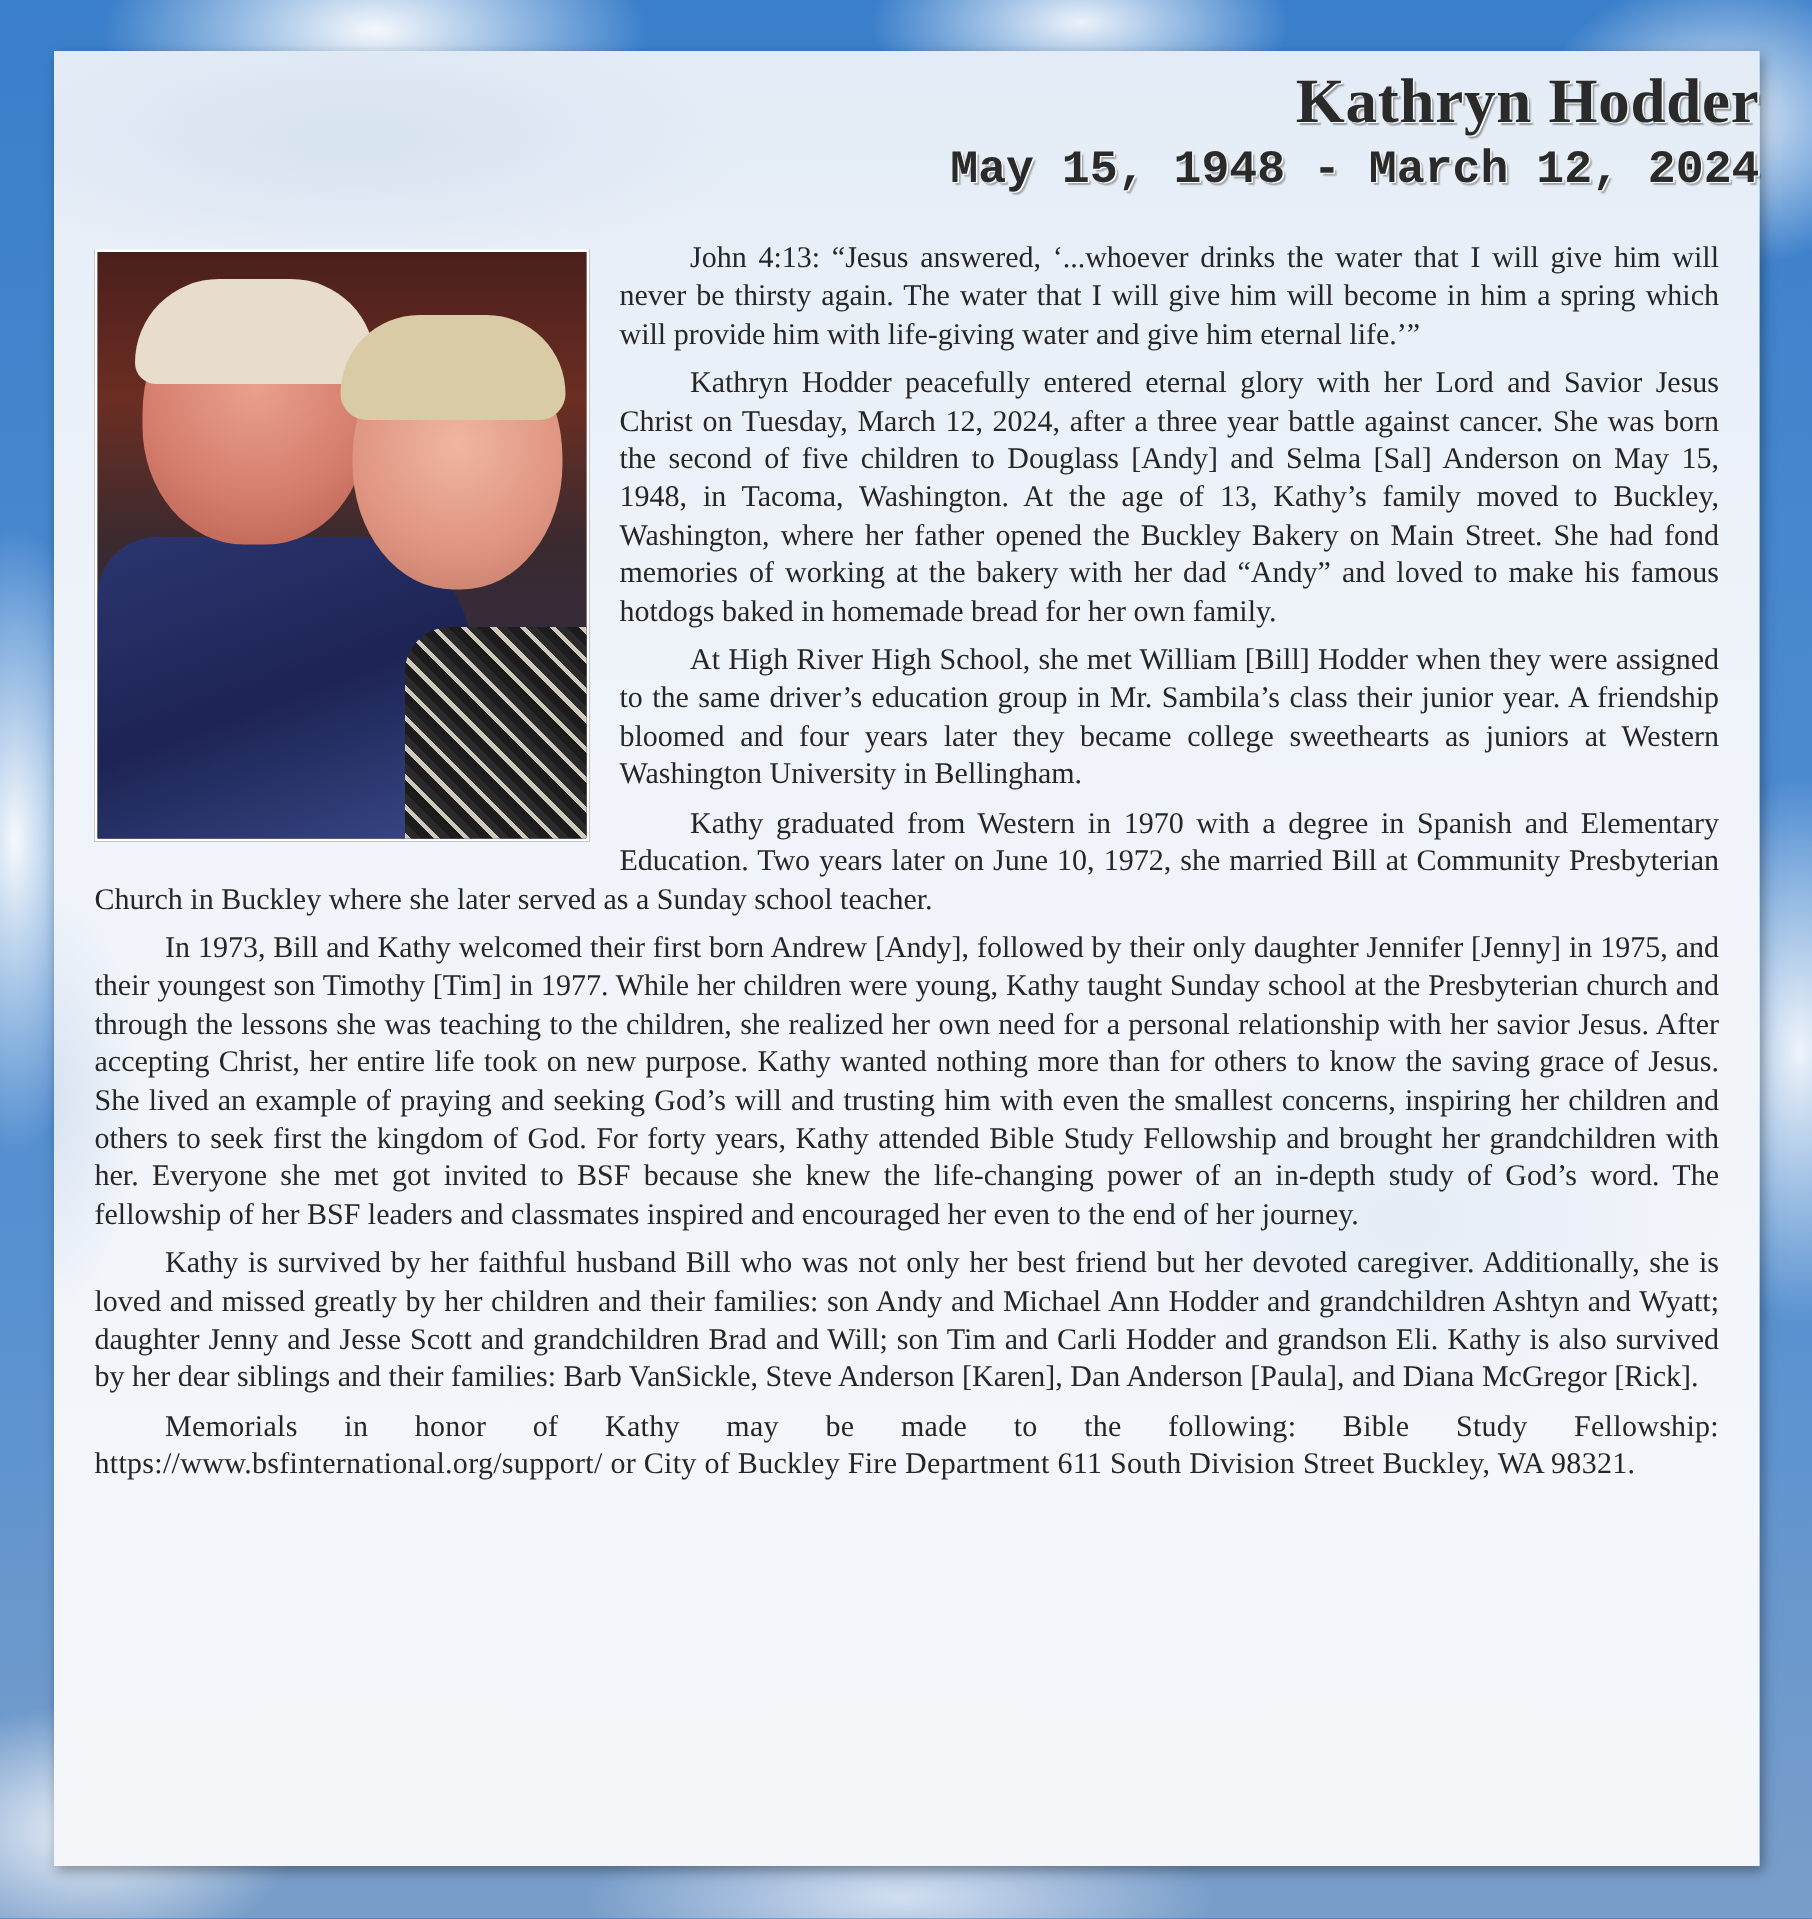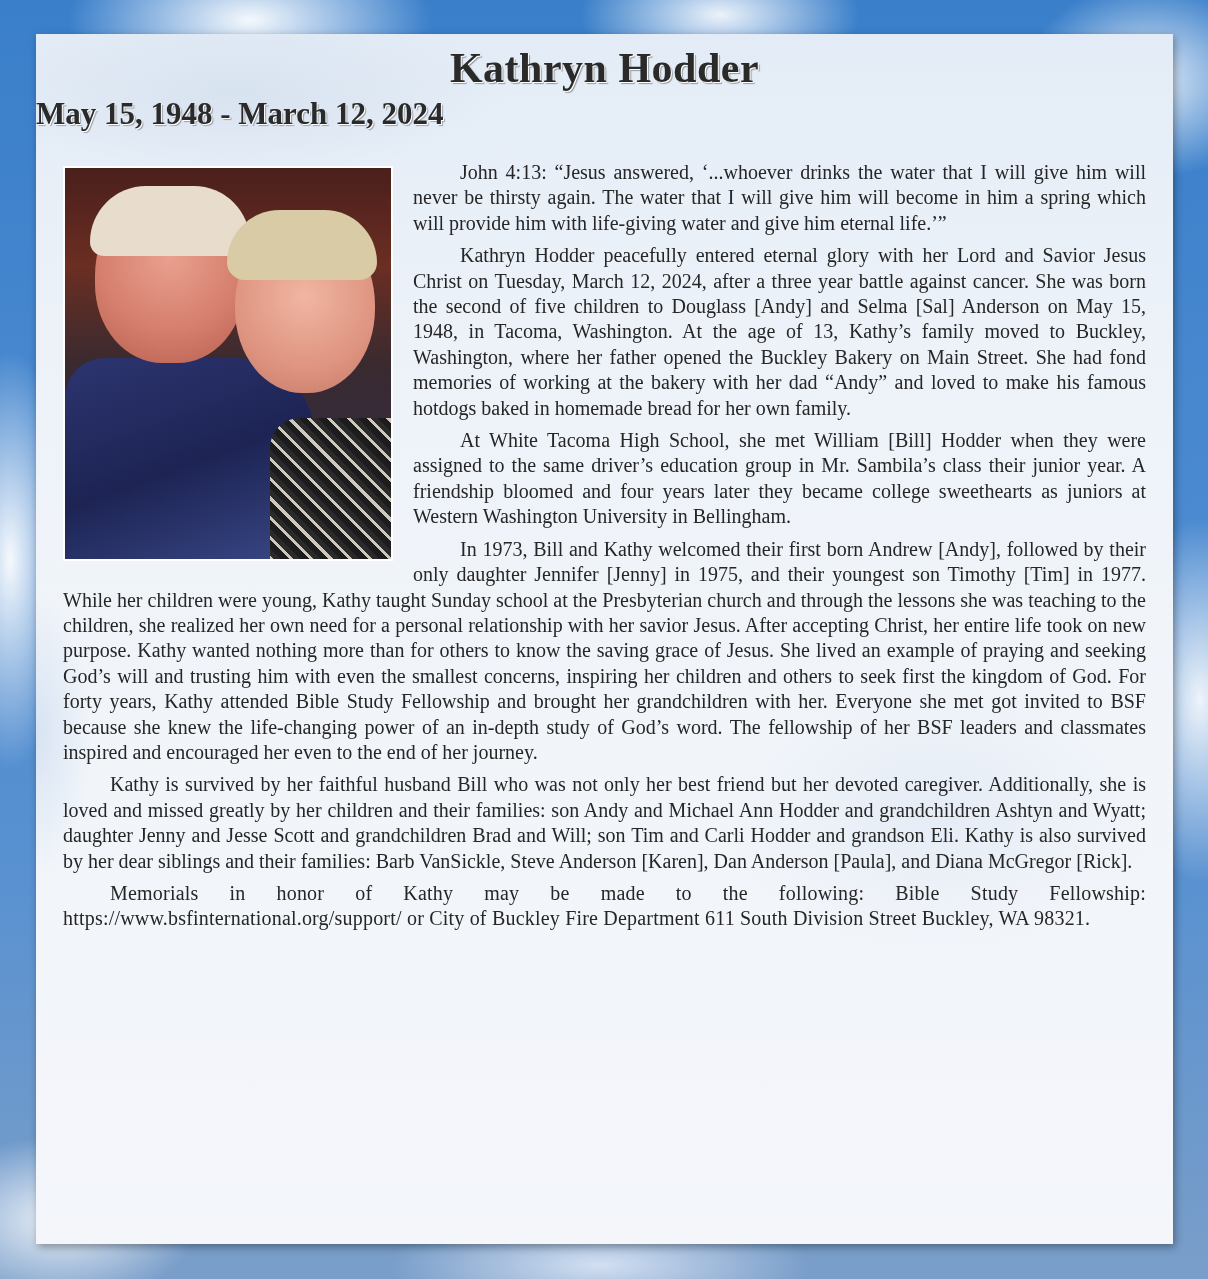--- a/index.html
+++ b/index.html
@@ -29,28 +29,29 @@
   }
   .panel::before {
     content:""; position:absolute; inset:0;
     background:
       radial-gradient(ellipse 380px 120px at 200px 60px, rgba(205,218,235,0.55), rgba(255,255,255,0) 70%),
       radial-gradient(ellipse 300px 200px at 900px 780px, rgba(215,225,240,0.45), rgba(255,255,255,0) 70%),
       radial-gradient(ellipse 80px 200px at 0px 700px, rgba(190,210,235,0.5), rgba(255,255,255,0) 70%);
     pointer-events:none;
   }
   .title {
-    position:absolute; left:0; right:0; top:10px; text-align:center;
+    position:absolute; left:0; right:0; top:10px; text-align:right;
     font-size:42px; font-weight:bold; color:#2a2a2a; letter-spacing:0.5px;
     text-shadow: 1px 1px 0 #fff, 2px 2px 1px rgba(0,0,0,0.35);
   }
   .dates {
-    position:absolute; left:0; right:0; top:62px; text-align:left;
+    position:absolute; left:0; right:0; top:62px; text-align:right;
     font-size:31px; font-weight:bold; color:#2a2a2a;
     text-shadow: 1px 1px 0 #fff, 2px 2px 1px rgba(0,0,0,0.3);
+    font-family: Liberation Mono, monospace;
   }
   .photo {
     position:absolute; left:27px; top:132px; width:330px; height:395px;
     border:2px solid #fff; box-sizing:border-box; overflow:hidden;
     background:#3b2a2a;
   }
   .photo .bg { position:absolute; inset:0;
     background: linear-gradient(180deg,#4a1f1c 0%,#6b2e22 25%,#3a2a30 50%,#2b2d50 100%); }
   .photo .man-head { position:absolute; left:30px; top:20px; width:150px; height:175px; border-radius:50% 50% 45% 45%;
     background: radial-gradient(circle at 50% 40%, #e9a08e 0%, #d67f6e 55%, #b8604f 100%); }
@@ -89,18 +90,19 @@
     <div class="man-hair"></div>
     <div class="woman-body"></div>
     <div class="woman-head"></div>
     <div class="woman-hair"></div>
   </div>
 
   <div class="body-text">
     <div class="float-spacer"></div>
     <p class="first">John 4:13: “Jesus answered, ‘...whoever drinks the water that I will give him will never be thirsty again. The water that I will give him will become in him a spring which will provide him with life-giving water and give him eternal life.’”</p>
     <p>Kathryn Hodder peacefully entered eternal glory with her Lord and Savior Jesus Christ on Tuesday, March 12, 2024, after a three year battle against cancer. She was born the second of five children to Douglass [Andy] and Selma [Sal] Anderson on May 15, 1948, in Tacoma, Washington. At the age of 13, Kathy’s family moved to Buckley, Washington, where her father opened the Buckley Bakery on Main Street. She had fond memories of working at the bakery with her dad “Andy” and loved to make his famous hotdogs baked in homemade bread for her own family.</p>
-    <p>At White Tacoma High School, she met William [Bill] Hodder when they were assigned to the same driver’s education group in Mr. Sambila’s class their junior year. A friendship bloomed and four years later they became college sweethearts as juniors at Western Washington University in Bellingham.</p>
+    <p>At High River High School, she met William [Bill] Hodder when they were assigned to the same driver’s education group in Mr. Sambila’s class their junior year. A friendship bloomed and four years later they became college sweethearts as juniors at Western Washington University in Bellingham.</p>
+    <p>Kathy graduated from Western in 1970 with a degree in Spanish and Elementary Education. Two years later on June 10, 1972, she married Bill at Community Presbyterian Church in Buckley where she later served as a Sunday school teacher.</p>
     <p>In 1973, Bill and Kathy welcomed their first born Andrew [Andy], followed by their only daughter Jennifer [Jenny] in 1975, and their youngest son Timothy [Tim] in 1977. While her children were young, Kathy taught Sunday school at the Presbyterian church and through the lessons she was teaching to the children, she realized her own need for a personal relationship with her savior Jesus. After accepting Christ, her entire life took on new purpose. Kathy wanted nothing more than for others to know the saving grace of Jesus. She lived an example of praying and seeking God’s will and trusting him with even the smallest concerns, inspiring her children and others to seek first the kingdom of God. For forty years, Kathy attended Bible Study Fellowship and brought her grandchildren with her. Everyone she met got invited to BSF because she knew the life-changing power of an in-depth study of God’s word. The fellowship of her BSF leaders and classmates inspired and encouraged her even to the end of her journey.</p>
     <p>Kathy is survived by her faithful husband Bill who was not only her best friend but her devoted caregiver. Additionally, she is loved and missed greatly by her children and their families: son Andy and Michael Ann Hodder and grandchildren Ashtyn and Wyatt; daughter Jenny and Jesse Scott and grandchildren Brad and Will; son Tim and Carli Hodder and grandson Eli. Kathy is also survived by her dear siblings and their families: Barb VanSickle, Steve Anderson [Karen], Dan Anderson [Paula], and Diana McGregor [Rick].</p>
     <p class="memorials">Memorials in honor of Kathy may be made to the following: Bible Study Fellowship: https://www.bsfinternational.org/support/ or City of Buckley Fire Department 611 South Division Street Buckley, WA 98321.</p>
   </div>
 </div>
 
 </body></html>

